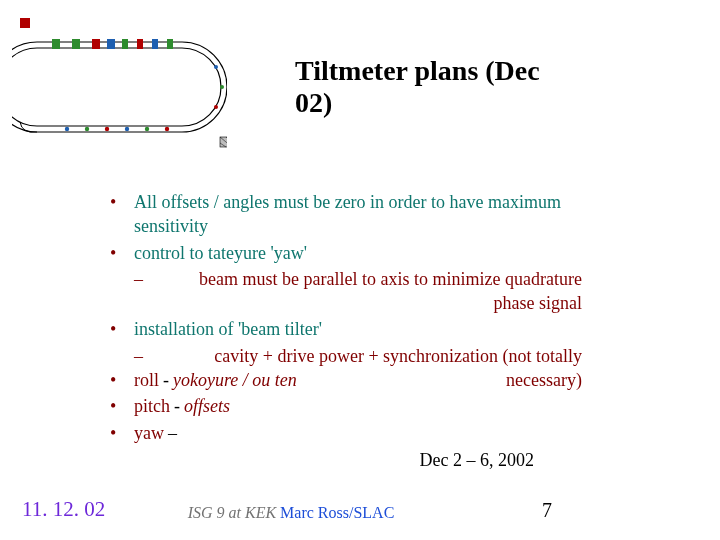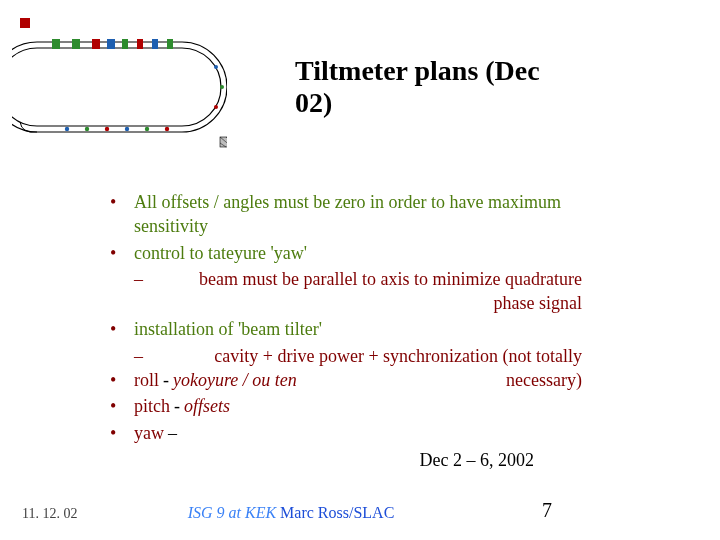--- a/index.html
+++ b/index.html
@@ -54,21 +54,21 @@
     margin-bottom: 2px;
   }
   .bullet-dot {
     width: 24px;
     flex: 0 0 24px;
     text-align: left;
     color: #800000;
   }
   .bullet-text {
     flex: 1 1 auto;
-    color: #4d7c0f;
+    color: #0f766e;
   }
   .sub-row {
     display: flex;
     flex-direction: row;
     align-items: flex-start;
     margin-left: 24px;
     margin-bottom: 2px;
   }
   .sub-dash {
     width: 20px;
@@ -106,33 +106,33 @@
     position: absolute;
     top: 450px;
     right: 48px;
     font-size: 18px;
     color: #000000;
   }
   .footer-date {
     position: absolute;
     bottom: 18px;
     left: 22px;
-    font-size: 14px;
-    color: #404040;
+    font-size: 21px;
+    color: #6d28d9;
   }
   .footer-center {
     position: absolute;
     bottom: 18px;
     left: 0;
     right: 0;
     text-align: center;
     font-size: 16px;
   }
   .footer-center .event {
-    color: #3b82f6;
+    color: #737373;
     font-style: italic;
   }
   .footer-center .author {
     color: #1d4ed8;
   }
   .page-num {
     position: absolute;
     bottom: 18px;
     right: 30px;
     font-size: 20px;

